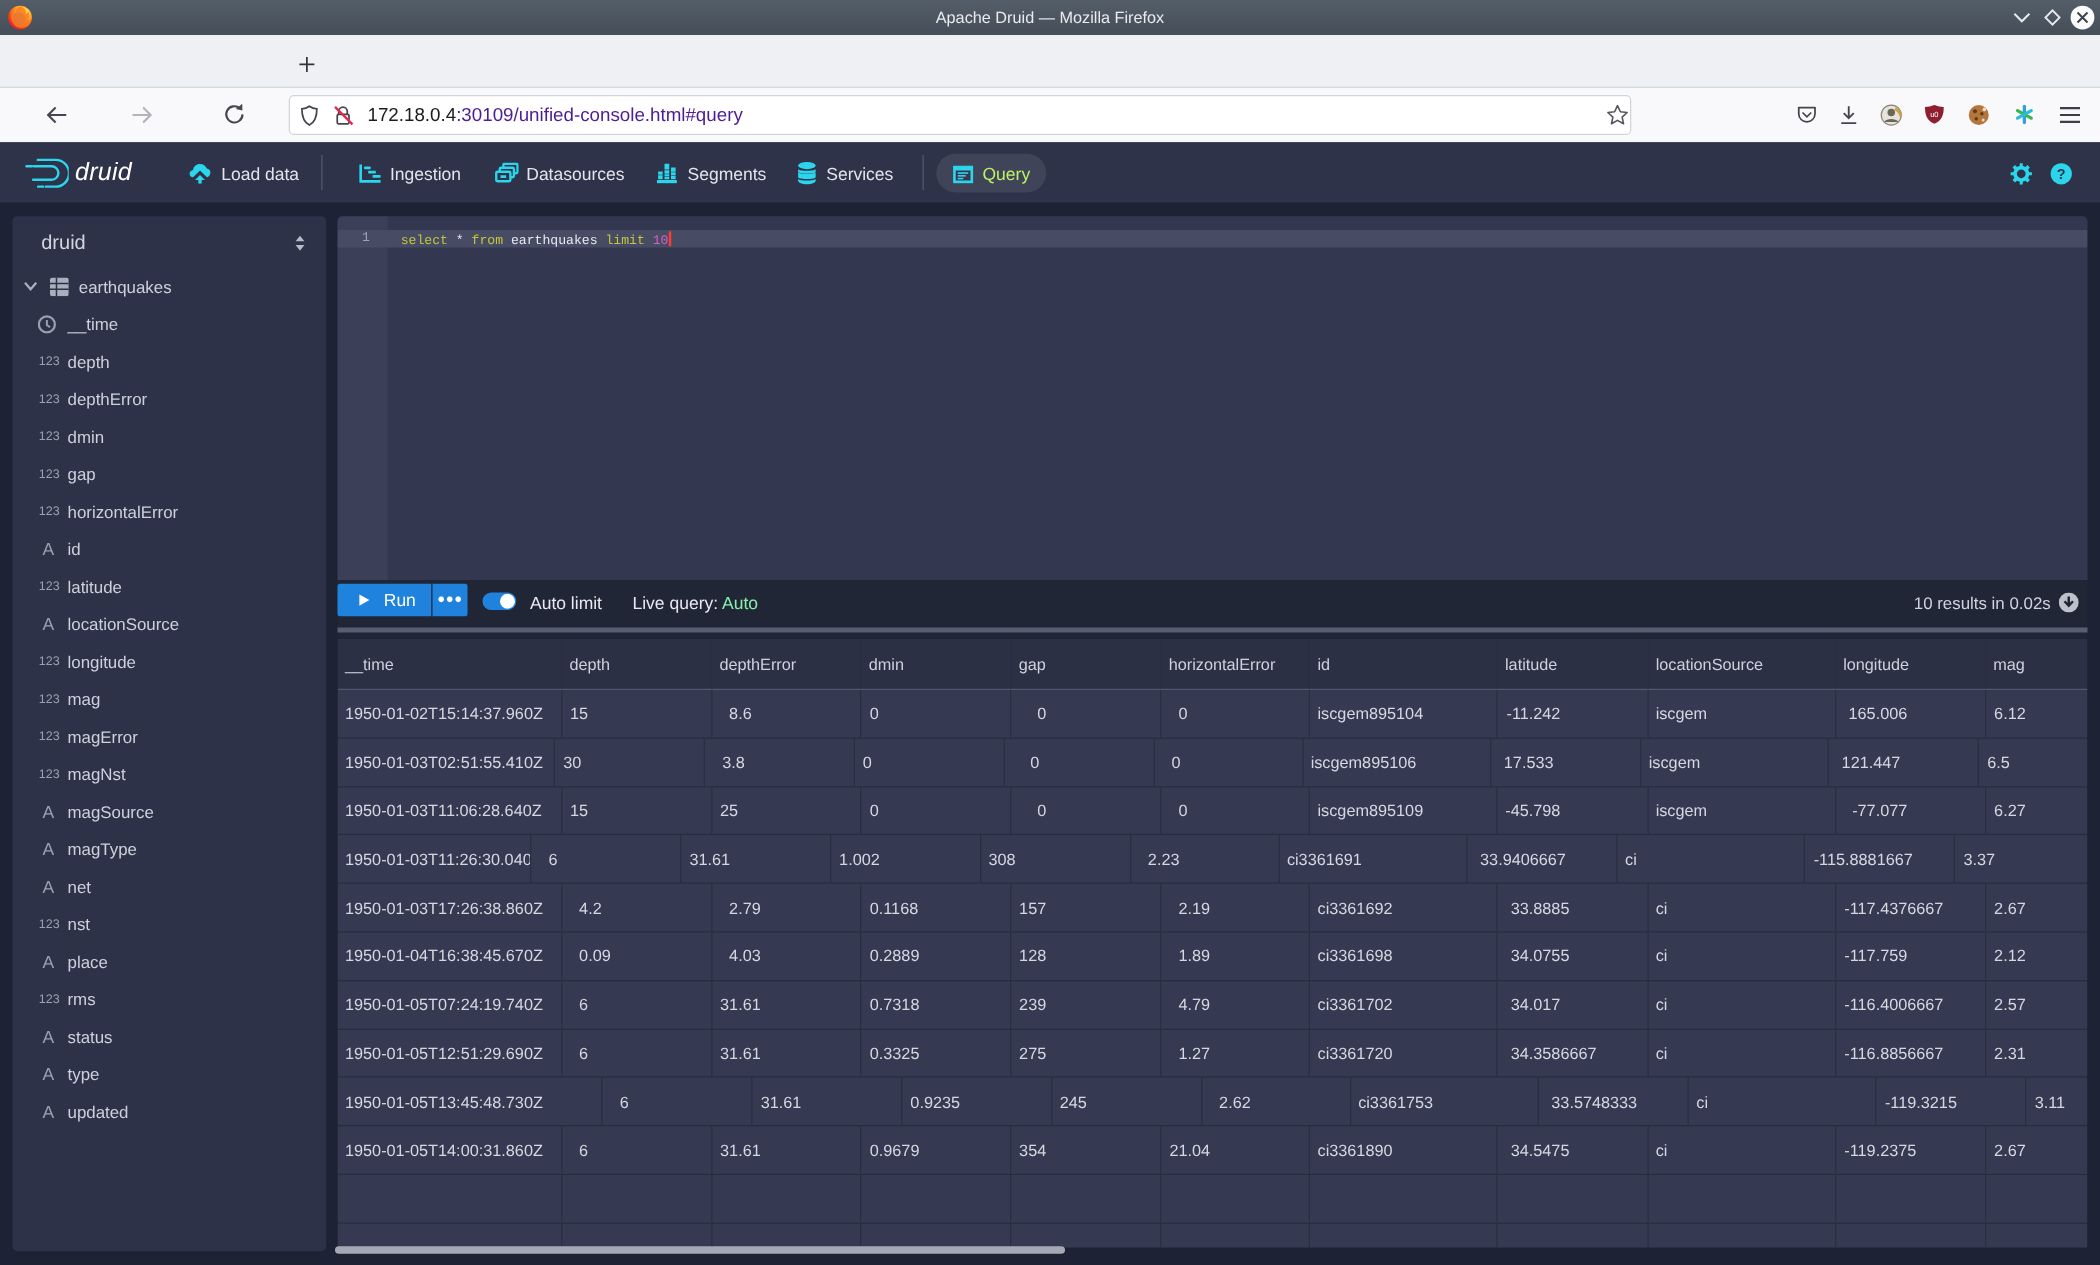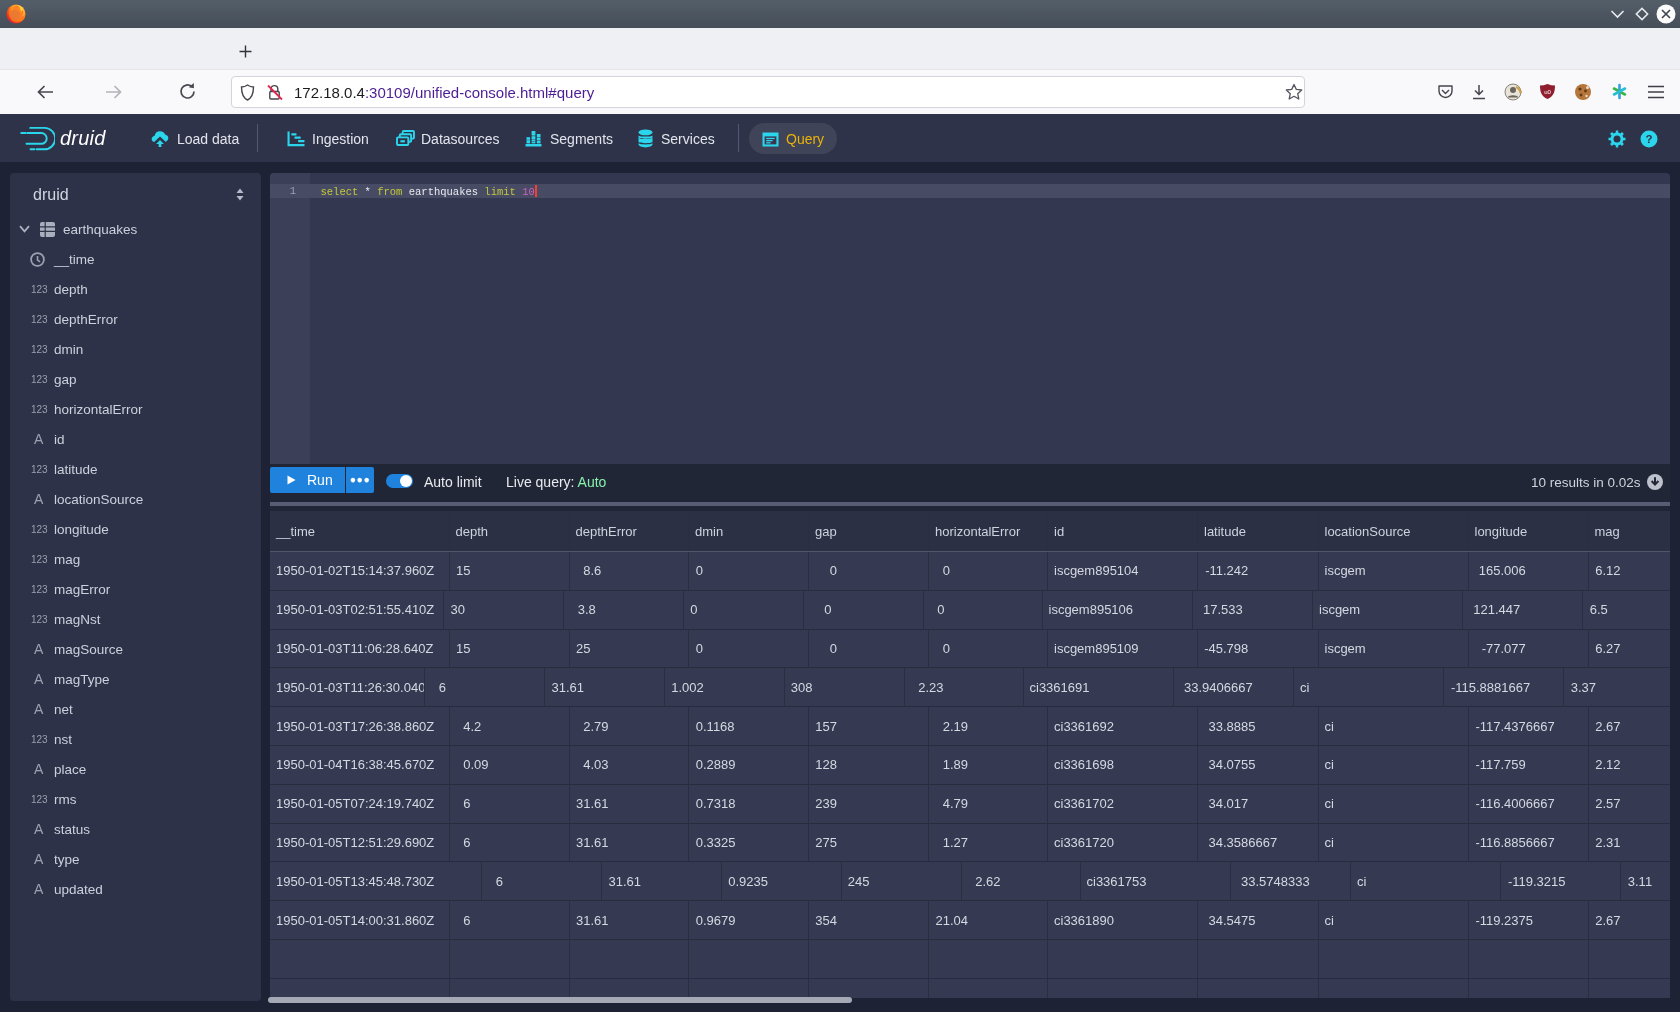--- a/index.html
+++ b/index.html
@@ -80,20 +80,21 @@
         <stop offset="0%" stop-color="#ffe14d"></stop>
           <stop offset="45%" stop-color="#ff9a24"></stop>
         <stop offset="80%" stop-color="#f33311"></stop>
           <stop offset="100%" stop-color="#c0187f"></stop>
       </radialGradient>
     </defs>
     <circle cx="10" cy="10" r="9.5" fill="url(#fxg)"></circle>
     <circle cx="9.2" cy="11" r="5.2" fill="#3b63d8" opacity="0.65"></circle>
     <path d="M10.5,1.2 C6.5,2.8 6.2,5.6 6.8,7.6 C5.3,7.1 4.8,5.6 5,4.3 C3,6.1 2.4,9.2 3.4,12.2 C4.7,16.2 8,18.7 12,18.2 C16,17.7 18.7,14.6 19.1,11 C18.1,12 16.9,12.3 15.9,12 C17.6,10.4 17.9,7.4 16.6,5.4 C16.4,6.4 15.7,7.1 14.9,7.3 C15.1,4.9 13.6,2 10.5,1.2 Z" fill="#ff7a1f" opacity="0.85"></path>
   </svg>
+  <div class="title">Apache Druid — Mozilla Firefox</div>
   <svg class="abs" style="left:1610px; top:10px" width="15" height="9" viewBox="0 0 15 9">
     <path d="M1.5,1 L7.5,7 L13.5,1" stroke="#e7eaee" stroke-width="1.6" fill="none"></path>
   </svg>
   <svg class="abs" style="left:1635px; top:7px" width="14" height="14" viewBox="0 0 14 14">
     <rect x="3" y="3" width="8" height="8" transform="rotate(45 7 7)" stroke="#e7eaee" stroke-width="1.5" fill="none"></rect>
   </svg>
   <svg class="abs" style="left:1656px; top:4px" width="20" height="20" viewBox="0 0 20 20">
     <circle cx="10" cy="10" r="9.5" fill="#fbfbfc"></circle>
     <path d="M6,6 L14,14 M14,6 L6,14" stroke="#3d434b" stroke-width="1.6"></path>
   </svg>
@@ -235,21 +236,21 @@
   </svg>
   <div class="navtext" style="left:661px">Services</div>
 
   <svg class="abs" style="left:762px; top:131.5px" width="17" height="15" viewBox="0 0 17 15">
     <path d="M0.5,0.5 H16.5 V14.5 H0.5 Z" fill="#2bd6ec"></path>
     <rect x="2.6" y="4.4" width="11.8" height="8" fill="#3b3550"></rect>
     <rect x="4.2" y="5.8" width="8.4" height="1.3" fill="#2bd6ec"></rect>
     <rect x="4.2" y="8" width="6.4" height="1.3" fill="#2bd6ec"></rect>
     <rect x="4.2" y="10.2" width="4.4" height="1.3" fill="#2bd6ec"></rect>
   </svg>
-  <div class="navtext" style="left:786px; color:#eab308">Query</div>
+  <div class="navtext" style="left:786px; color:#bef264">Query</div>
 
   <svg class="abs" style="left:1608px; top:130px" width="18" height="18" viewBox="0 0 18 18">
     <path fill="#2bd6ec" d="M9,5.5 A3.5,3.5 0 1 0 9,12.5 A3.5,3.5 0 1 0 9,5.5 Z M7.8,0.5 H10.2 V2.6 L12.4,3.5 L13.9,2 L15.9,4 L14.5,5.6 L15.4,7.8 H17.5 V10.2 H15.4 L14.5,12.4 L15.9,14 L13.9,16 L12.4,14.5 L10.2,15.4 V17.5 H7.8 V15.4 L5.6,14.5 L4,16 L2,14 L3.5,12.4 L2.6,10.2 H0.5 V7.8 H2.6 L3.5,5.6 L2,4 L4,2 L5.6,3.5 L7.8,2.6 Z" fill-rule="evenodd"></path>
   </svg>
   <svg class="abs" style="left:1640px; top:130px" width="18" height="18" viewBox="0 0 18 18">
     <circle cx="9" cy="9" r="8.5" fill="#2bd6ec"></circle>
     <text x="9" y="13" font-size="11.5" font-weight="bold" fill="#2f3349" text-anchor="middle" font-family="Liberation Sans">?</text>
   </svg>
 </div>
 

